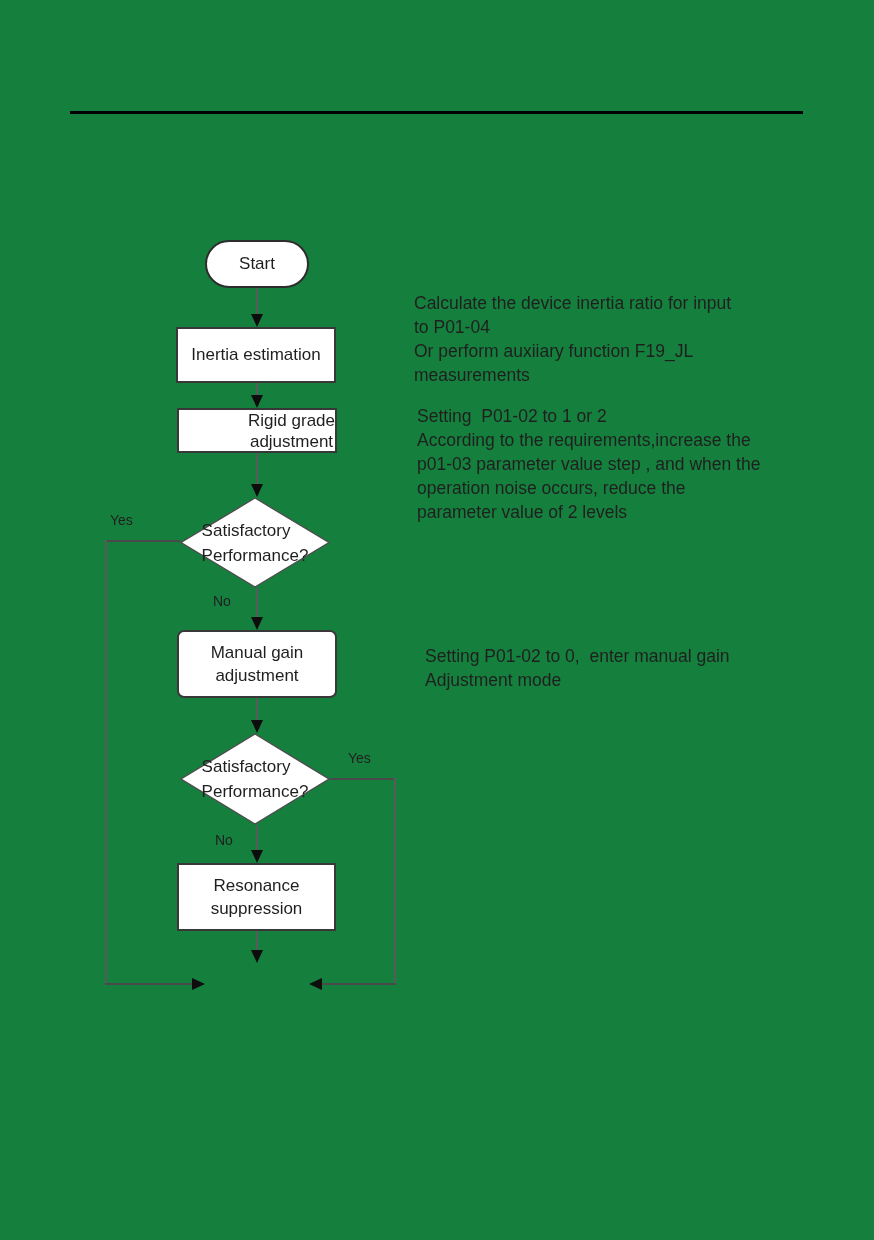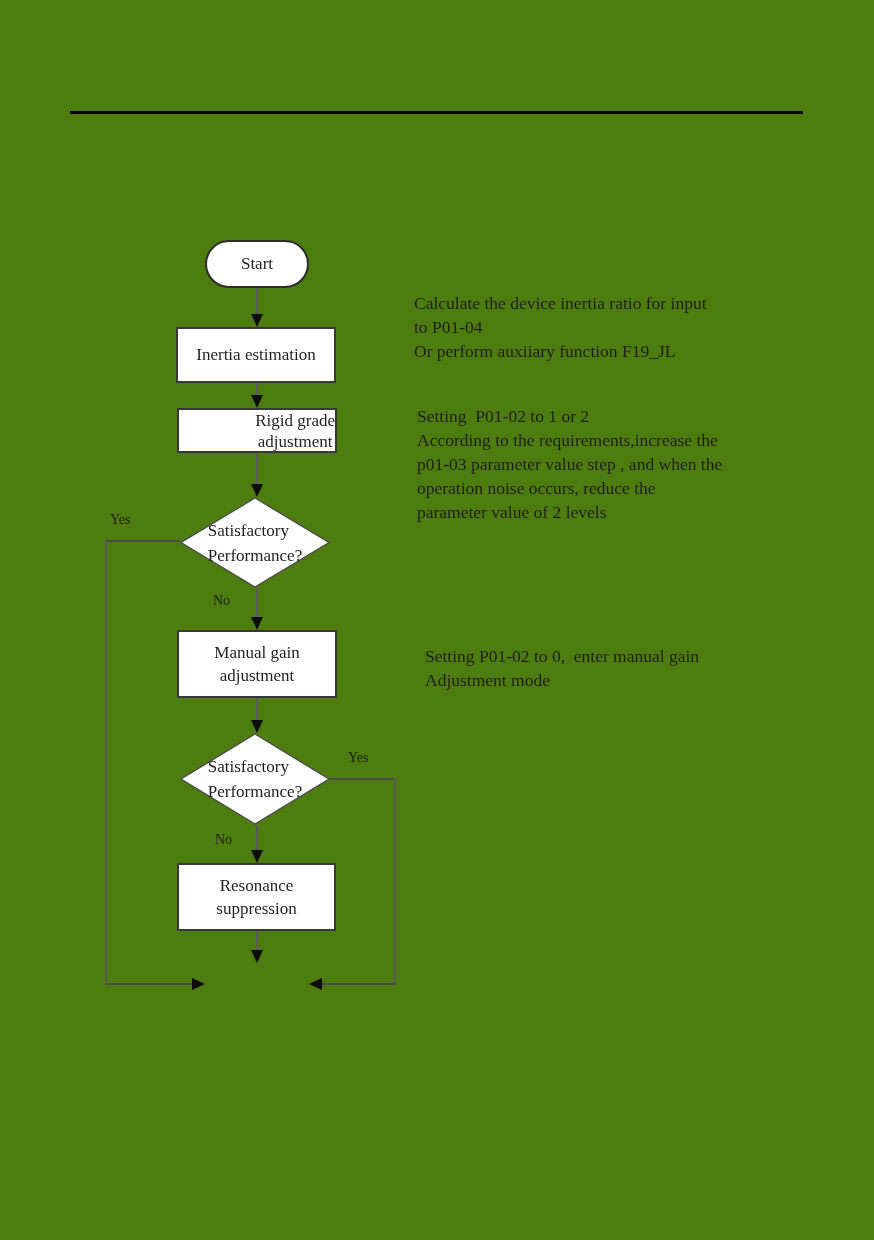--- a/index.html
+++ b/index.html
@@ -1,21 +1,21 @@
 <!DOCTYPE html>
 <html><head>
 <meta charset="utf-8">
 <style>
   html, body { margin: 0; padding: 0; background: #ffffff; }
   #page {
     position: relative;
     width: 874px;
     height: 1240px;
-    background: #4d7c0f;
-    font-family: Liberation Serif, serif;
+    background: #15803d;
+    font-family: Liberation Sans, sans-serif;
     color: #1f1f1f;
     overflow: hidden;
   }
   .abs { position: absolute; }
 
   
   .rule { background: #000000; }
 
   
   .node {
@@ -120,21 +120,21 @@
   </div>
 
   <div class="abs diamond-wrap" style="left:180px; top:497px; width:150px; height:91px;">
     <svg width="150" height="91" viewBox="0 0 150 91">
       <polygon points="75,1 149,45.5 75,90 1,45.5" fill="#ffffff" stroke="#4d4d4d" stroke-width="1.4"></polygon>
     </svg>
     <div class="diamond-label">Satisfactory
 Performance?</div>
   </div>
 
-  <div class="abs node rect" style="left:177px; top:630px; width:160px; height:68px; line-height:23px;">
+  <div class="abs node rect" style="left:177px; top:630px; width:160px; height:68px; line-height:23px;border-radius:7px;">
     <span>Manual gain
 adjustment</span>
   </div>
 
   <div class="abs diamond-wrap" style="left:180px; top:733px; width:150px; height:92px;">
     <svg width="150" height="92" viewBox="0 0 150 92">
       <polygon points="75,1 149,46 75,91 1,46" fill="#ffffff" stroke="#4d4d4d" stroke-width="1.4"></polygon>
     </svg>
     <div class="diamond-label">Satisfactory
 Performance?</div>
@@ -148,20 +148,21 @@
 
   <div class="abs edge-label" style="left:110px; top:510px;">Yes</div>
   <div class="abs edge-label" style="left:213px; top:591px;">No</div>
   <div class="abs edge-label" style="left:348px; top:748px;">Yes</div>
   <div class="abs edge-label" style="left:215px; top:830px;">No</div>
 
   <div class="abs note" style="left:414px; top:291px; width:360px;">
     <div class="line">Calculate the device inertia ratio for input</div>
     <div class="line">to P01-04</div>
     <div class="line">Or perform auxiiary function F19_JL</div>
+    <div class="line">measurements</div>
   </div>
 
   <div class="abs note" style="left:417px; top:404px; width:370px;">
     <div class="line">Setting  P01-02 to 1 or 2</div>
     <div class="line">According to the requirements,increase the</div>
     <div class="line">p01-03 parameter value step , and when the</div>
     <div class="line">operation noise occurs, reduce the</div>
     <div class="line">parameter value of 2 levels</div>
   </div>
 

